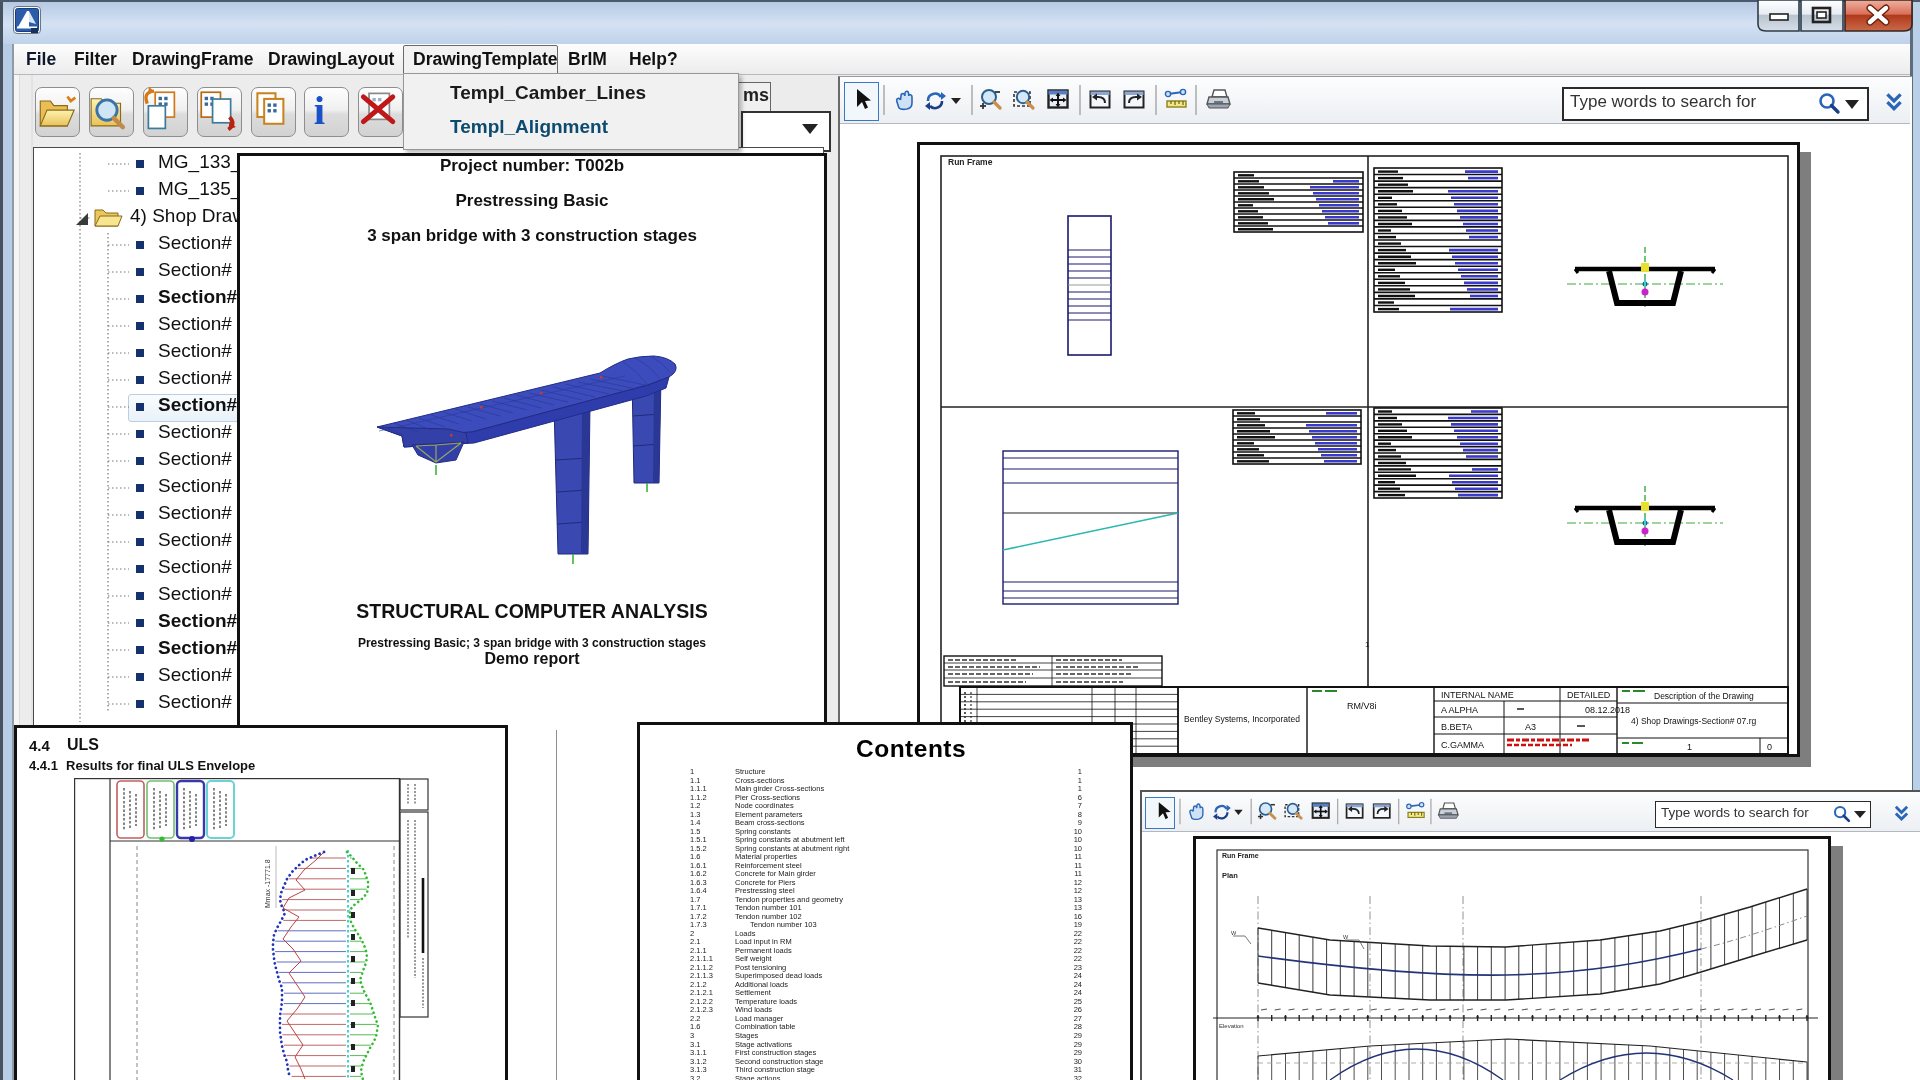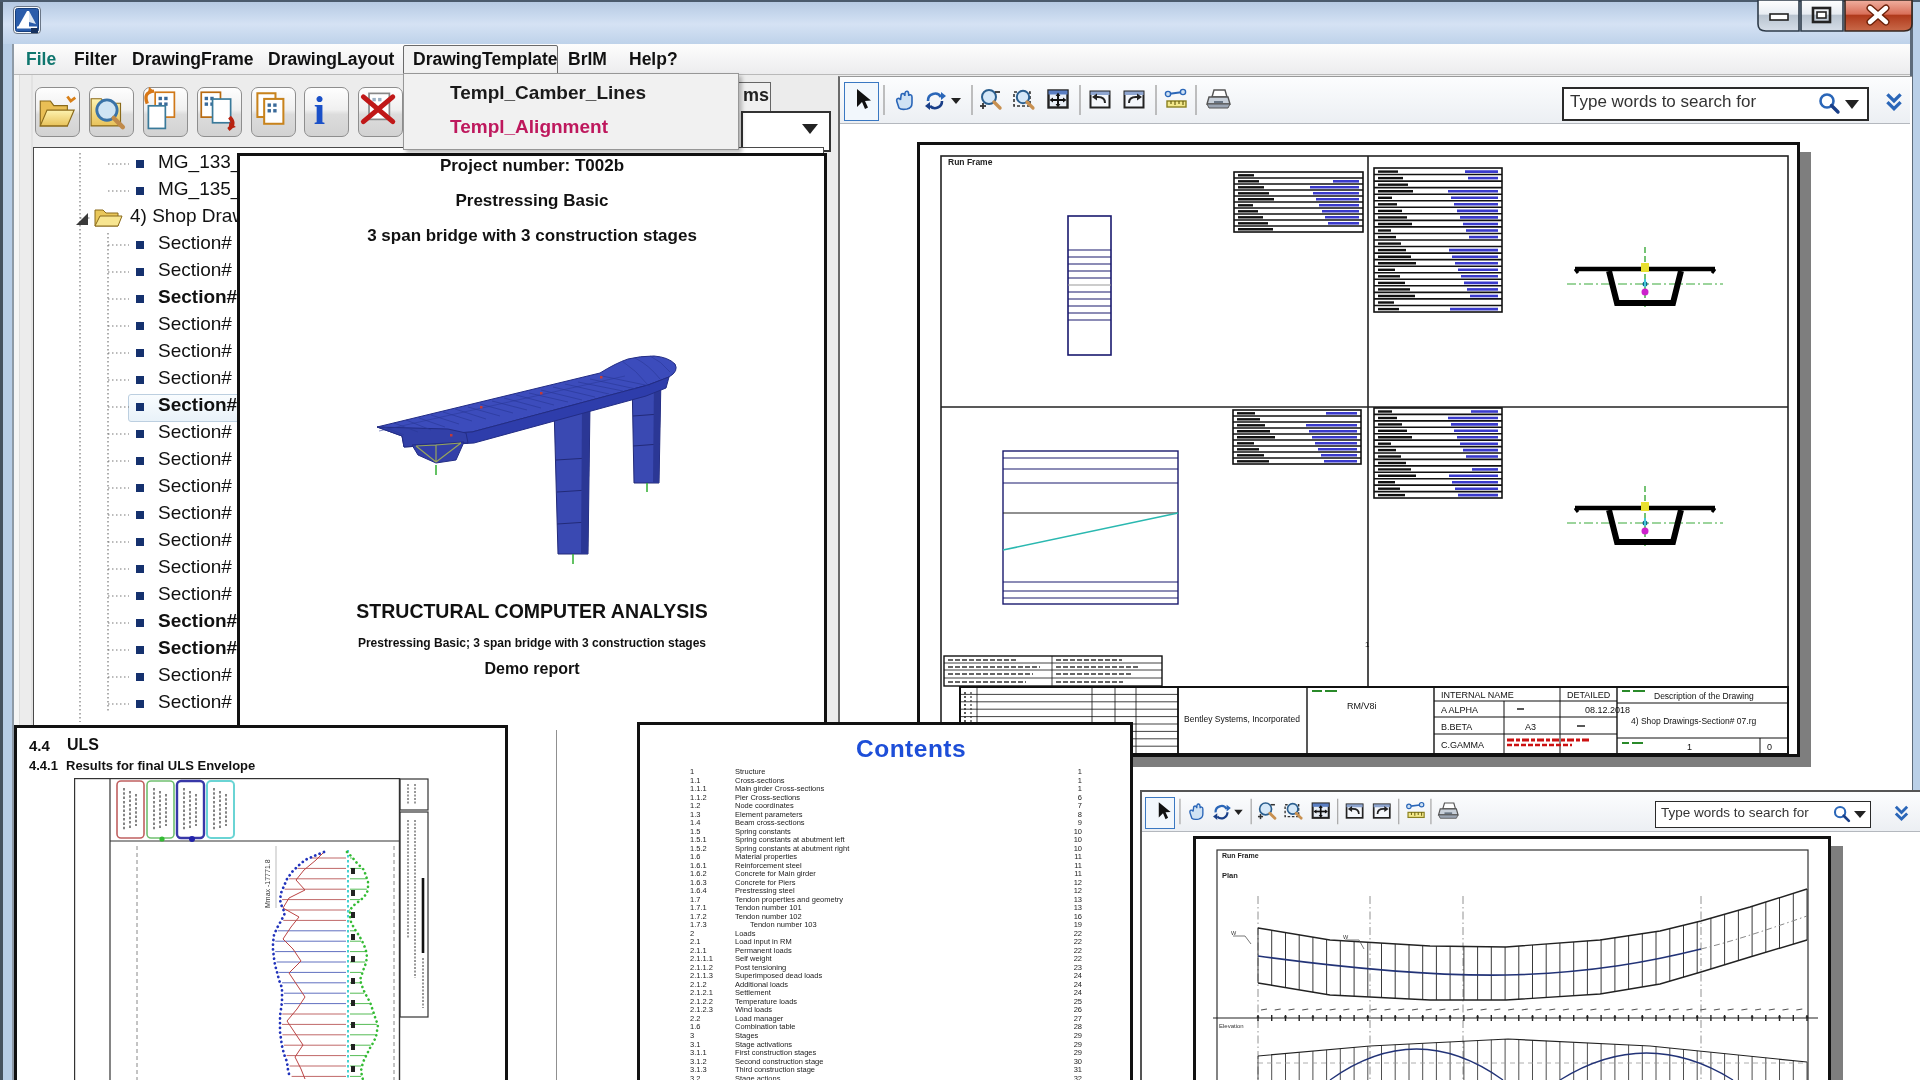--- a/index.html
+++ b/index.html
@@ -60,21 +60,21 @@
  </g>
  <g stroke="#fff" stroke-width="4.4" stroke-linecap="round">
   <line x1="113" y1="8" x2="129" y2="22"></line>
           <line x1="129" y1="8" x2="113" y2="22"></line>
  </g>
 </svg>
     </div>
 
 <div class="abs" style="left:14px;top:44px;width:1896px;height:30px;
  background:linear-gradient(180deg,#fdfdfd,#ececee);border-bottom:1px solid #b9b9b9;z-index:2"></div>
-<div class="abs" style="left:26px;top:46px;height:26px;line-height:26px;font-size:17.5px;font-weight:700;color:#0f766e;z-index:3">File</div>
+<div class="abs" style="left:26px;top:46px;height:26px;line-height:26px;font-size:17.5px;font-weight:700;color:#0f172a;z-index:3">File</div>
     <div class="abs" style="left:74px;top:46px;height:26px;line-height:26px;font-size:17.5px;font-weight:700;color:#111;z-index:3">Filter</div>
     <div class="abs" style="left:132px;top:46px;height:26px;line-height:26px;font-size:17.5px;font-weight:700;color:#111;z-index:3">DrawingFrame</div>
     <div class="abs" style="left:268px;top:46px;height:26px;line-height:26px;font-size:17.5px;font-weight:700;color:#111;z-index:3">DrawingLayout</div>
     <div class="abs" style="left:568px;top:46px;height:26px;line-height:26px;font-size:17.5px;font-weight:700;color:#111;z-index:3">BrIM</div>
     <div class="abs" style="left:629px;top:46px;height:26px;line-height:26px;font-size:17.5px;font-weight:700;color:#111;z-index:3">Help?</div>
 <div class="abs" style="left:403px;top:45px;width:153px;height:28px;background:#f2f2f2;border:1px solid #6a6a6a;border-radius:2px;z-index:3"></div>
 <div class="abs" style="left:413px;top:46px;height:26px;line-height:26px;font-size:17.5px;font-weight:700;color:#111;z-index:4">DrawingTemplate</div>
 <div class="abs" style="left:35px;top:87px;width:43px;height:48px;border:1.5px solid #8e8e8e;border-radius:7px;
  background:linear-gradient(180deg,#fefefe 0%,#f0f0f0 45%,#dcdcdc 55%,#d2d2d2 100%);z-index:2"></div>
     <div class="abs" style="left:89px;top:87px;width:43px;height:48px;border:1.5px solid #8e8e8e;border-radius:7px;
@@ -236,33 +236,33 @@
     <div class="abs" style="left:158px;top:529px;font-size:19px;font-weight:400;color:#111;z-index:4;white-space:nowrap">Section#</div>
     <div class="abs" style="left:158px;top:556px;font-size:19px;font-weight:400;color:#111;z-index:4;white-space:nowrap">Section#</div>
     <div class="abs" style="left:158px;top:583px;font-size:19px;font-weight:400;color:#111;z-index:4;white-space:nowrap">Section#</div>
     <div class="abs" style="left:158px;top:610px;font-size:19px;font-weight:700;color:#111;z-index:4;white-space:nowrap">Section#</div>
     <div class="abs" style="left:158px;top:637px;font-size:19px;font-weight:700;color:#111;z-index:4;white-space:nowrap">Section#</div>
     <div class="abs" style="left:158px;top:664px;font-size:19px;font-weight:400;color:#111;z-index:4;white-space:nowrap">Section#</div>
     <div class="abs" style="left:158px;top:691px;font-size:19px;font-weight:400;color:#111;z-index:4;white-space:nowrap">Section#</div>
 <div class="abs" style="left:403px;top:73px;width:334px;height:75px;background:#f1f1f1;border:1px solid #979797;
  box-shadow:3px 3px 4px rgba(0,0,0,0.25);z-index:30"></div>
 <div class="abs" style="left:450px;top:82px;font-size:19px;font-weight:700;color:#1a1a1a;z-index:31">Templ_Camber_Lines</div>
-<div class="abs" style="left:450px;top:116px;font-size:19px;font-weight:700;color:#be185d;z-index:31">Templ_Alignment</div>
+<div class="abs" style="left:450px;top:116px;font-size:19px;font-weight:700;color:#0c4a6e;z-index:31">Templ_Alignment</div>
 
 <div class="win" style="left:237px;top:153px;width:590px;height:927px;border:3px solid #111;border-bottom:none;box-sizing:border-box;z-index:5"></div>
 <div class="abs" style="left:556px;top:730px;width:1px;height:350px;background:#909090;z-index:6"></div>
 <div class="abs" style="left:240px;top:156px;width:584px;text-align:center;font-weight:700;font-size:17px;color:#111;z-index:6">
  <div style="">Project number: T002b</div>
  <div style="margin-top:15px">Prestressing Basic</div>
  <div style="margin-top:15px">3 span bridge with 3 construction stages</div>
 </div>
 <div class="abs" style="left:240px;top:600px;width:584px;text-align:center;color:#111;z-index:6">
  <div style="font-weight:700;font-size:19.5px">STRUCTURAL COMPUTER ANALYSIS</div>
  <div style="font-weight:700;font-size:12px;margin-top:13px">Prestressing Basic; 3 span bridge with 3 construction stages</div>
- <div style="font-weight:700;font-size:16px;margin-top:10px">Demo report</div>
+ <div style="font-weight:700;font-size:16px;">Demo report</div>
 </div>
 <svg class="abs" style="left:360px;top:348px;z-index:6" width="335" height="235" viewBox="0 0 335 235">
       <polygon points="272,30 301,28 299,135 274,135" fill="#3a49b2" stroke="#222a78" stroke-width="1"></polygon>
       <line x1="273" y1="68" x2="300" y2="66" stroke="#222a78"></line>
       <line x1="273" y1="98" x2="300" y2="96" stroke="#222a78"></line>
       <polygon points="294,30 301,28 299,135 293,135" fill="#2b3795"></polygon>
       <polygon points="194,58 230,56 228,206 198,206" fill="#3a49b2" stroke="#222a78" stroke-width="1"></polygon>
       <line x1="196" y1="112" x2="229" y2="110" stroke="#222a78"></line>
       <line x1="197" y1="144" x2="228" y2="142" stroke="#222a78"></line>
       <line x1="197" y1="176" x2="228" y2="174" stroke="#222a78"></line>
@@ -781,21 +781,21 @@
       <rect x="277" y="266" width="4" height="6" fill="#222"></rect>
       <rect x="277" y="288" width="4" height="6" fill="#222"></rect>
       <line x1="334" y1="6" x2="334" y2="27" stroke="#333" stroke-width="1" stroke-dasharray="2,1.5"></line>
       <line x1="341" y1="6" x2="341" y2="27" stroke="#333" stroke-width="1" stroke-dasharray="2,1.5"></line>
       <line x1="334" y1="42" x2="334" y2="160" stroke="#333" stroke-width="1" stroke-dasharray="2,1.5"></line>
       <line x1="341" y1="42" x2="341" y2="200" stroke="#333" stroke-width="1" stroke-dasharray="2,1.5"></line>
       <line x1="349" y1="100" x2="349" y2="175" stroke="#111" stroke-width="2.6"></line>
       <line x1="349" y1="180" x2="349" y2="230" stroke="#333" stroke-width="1" stroke-dasharray="2,1.5"></line>
     </svg>
 <div class="win" style="left:637px;top:722px;width:496px;height:358px;border:3px solid #111;border-bottom:none;box-sizing:border-box;z-index:12"></div>
-<div class="abs" style="left:856px;top:735px;font-size:24.5px;font-weight:700;letter-spacing:0.5px;color:#1d4ed8;z-index:13">Contents</div>
+<div class="abs" style="left:856px;top:735px;font-size:24.5px;font-weight:700;letter-spacing:0.5px;color:#000000;z-index:13">Contents</div>
 <div class="abs" style="left:690px;top:768px;width:392px;z-index:13;font-size:7.5px;color:#222;line-height:8.53px">
       <div style="position:relative;height:8.53px;white-space:nowrap"><span>1</span><span style="position:absolute;left:45px">Structure</span><span style="position:absolute;right:0">1</span></div>
       <div style="position:relative;height:8.53px;white-space:nowrap"><span>1.1</span><span style="position:absolute;left:45px">Cross-sections</span><span style="position:absolute;right:0">1</span></div>
       <div style="position:relative;height:8.53px;white-space:nowrap"><span>1.1.1</span><span style="position:absolute;left:45px">Main girder Cross-sections</span><span style="position:absolute;right:0">1</span></div>
       <div style="position:relative;height:8.53px;white-space:nowrap"><span>1.1.2</span><span style="position:absolute;left:45px">Pier Cross-sections</span><span style="position:absolute;right:0">6</span></div>
       <div style="position:relative;height:8.53px;white-space:nowrap"><span>1.2</span><span style="position:absolute;left:45px">Node coordinates</span><span style="position:absolute;right:0">7</span></div>
       <div style="position:relative;height:8.53px;white-space:nowrap"><span>1.3</span><span style="position:absolute;left:45px">Element parameters</span><span style="position:absolute;right:0">8</span></div>
       <div style="position:relative;height:8.53px;white-space:nowrap"><span>1.4</span><span style="position:absolute;left:45px">Beam cross-sections</span><span style="position:absolute;right:0">9</span></div>
       <div style="position:relative;height:8.53px;white-space:nowrap"><span>1.5</span><span style="position:absolute;left:45px">Spring constants</span><span style="position:absolute;right:0">10</span></div>
       <div style="position:relative;height:8.53px;white-space:nowrap"><span>1.5.1</span><span style="position:absolute;left:45px">Spring constants at abutment left</span><span style="position:absolute;right:0">10</span></div>

